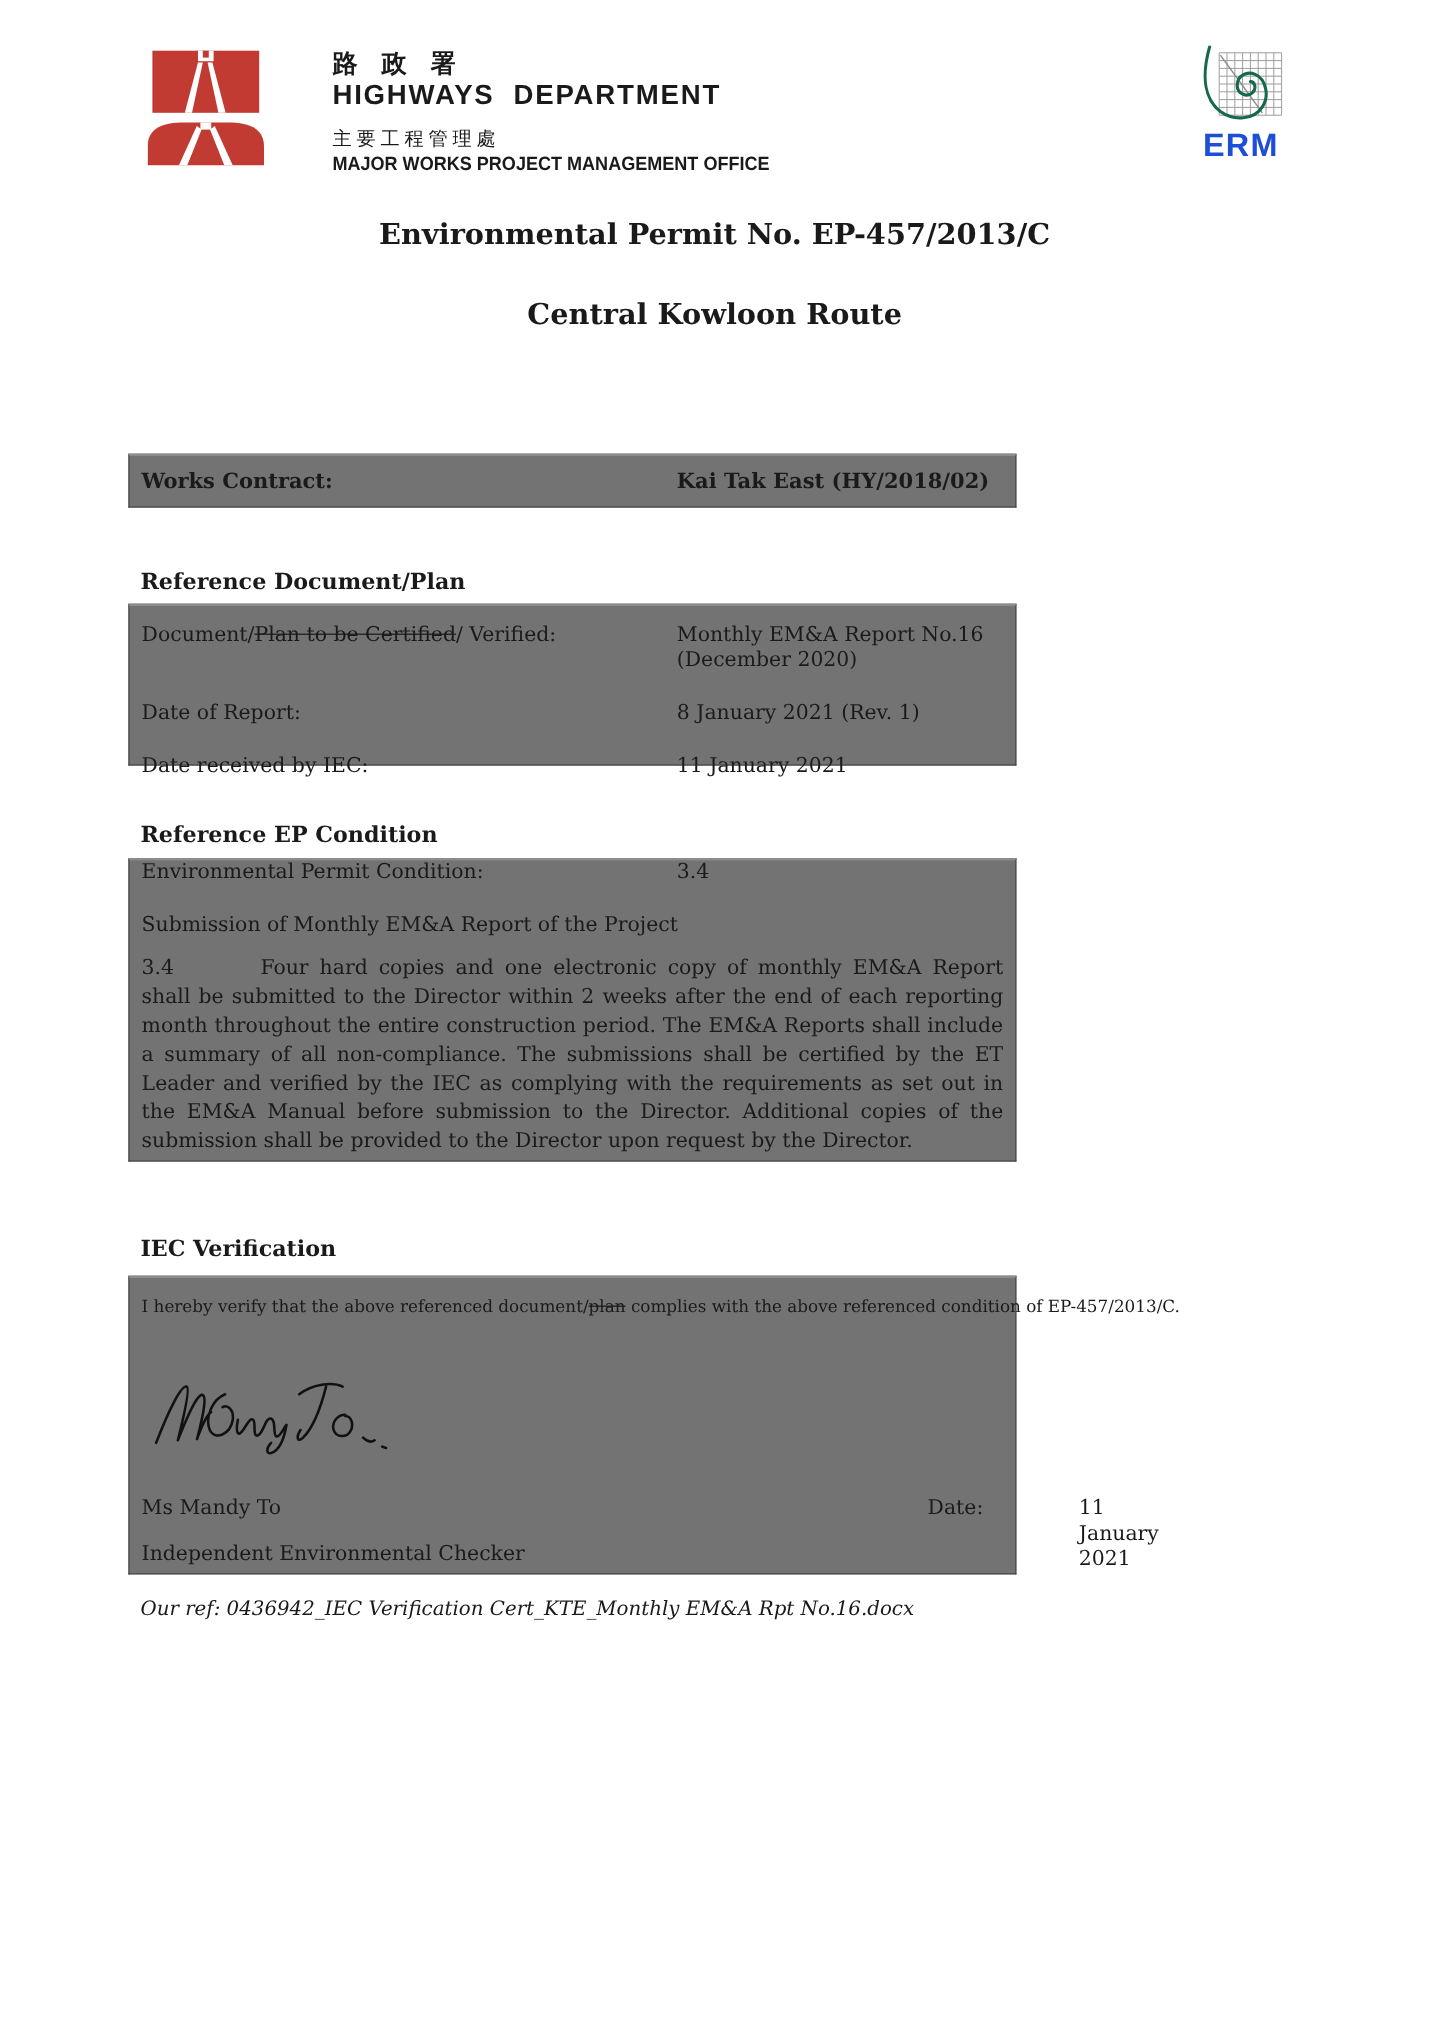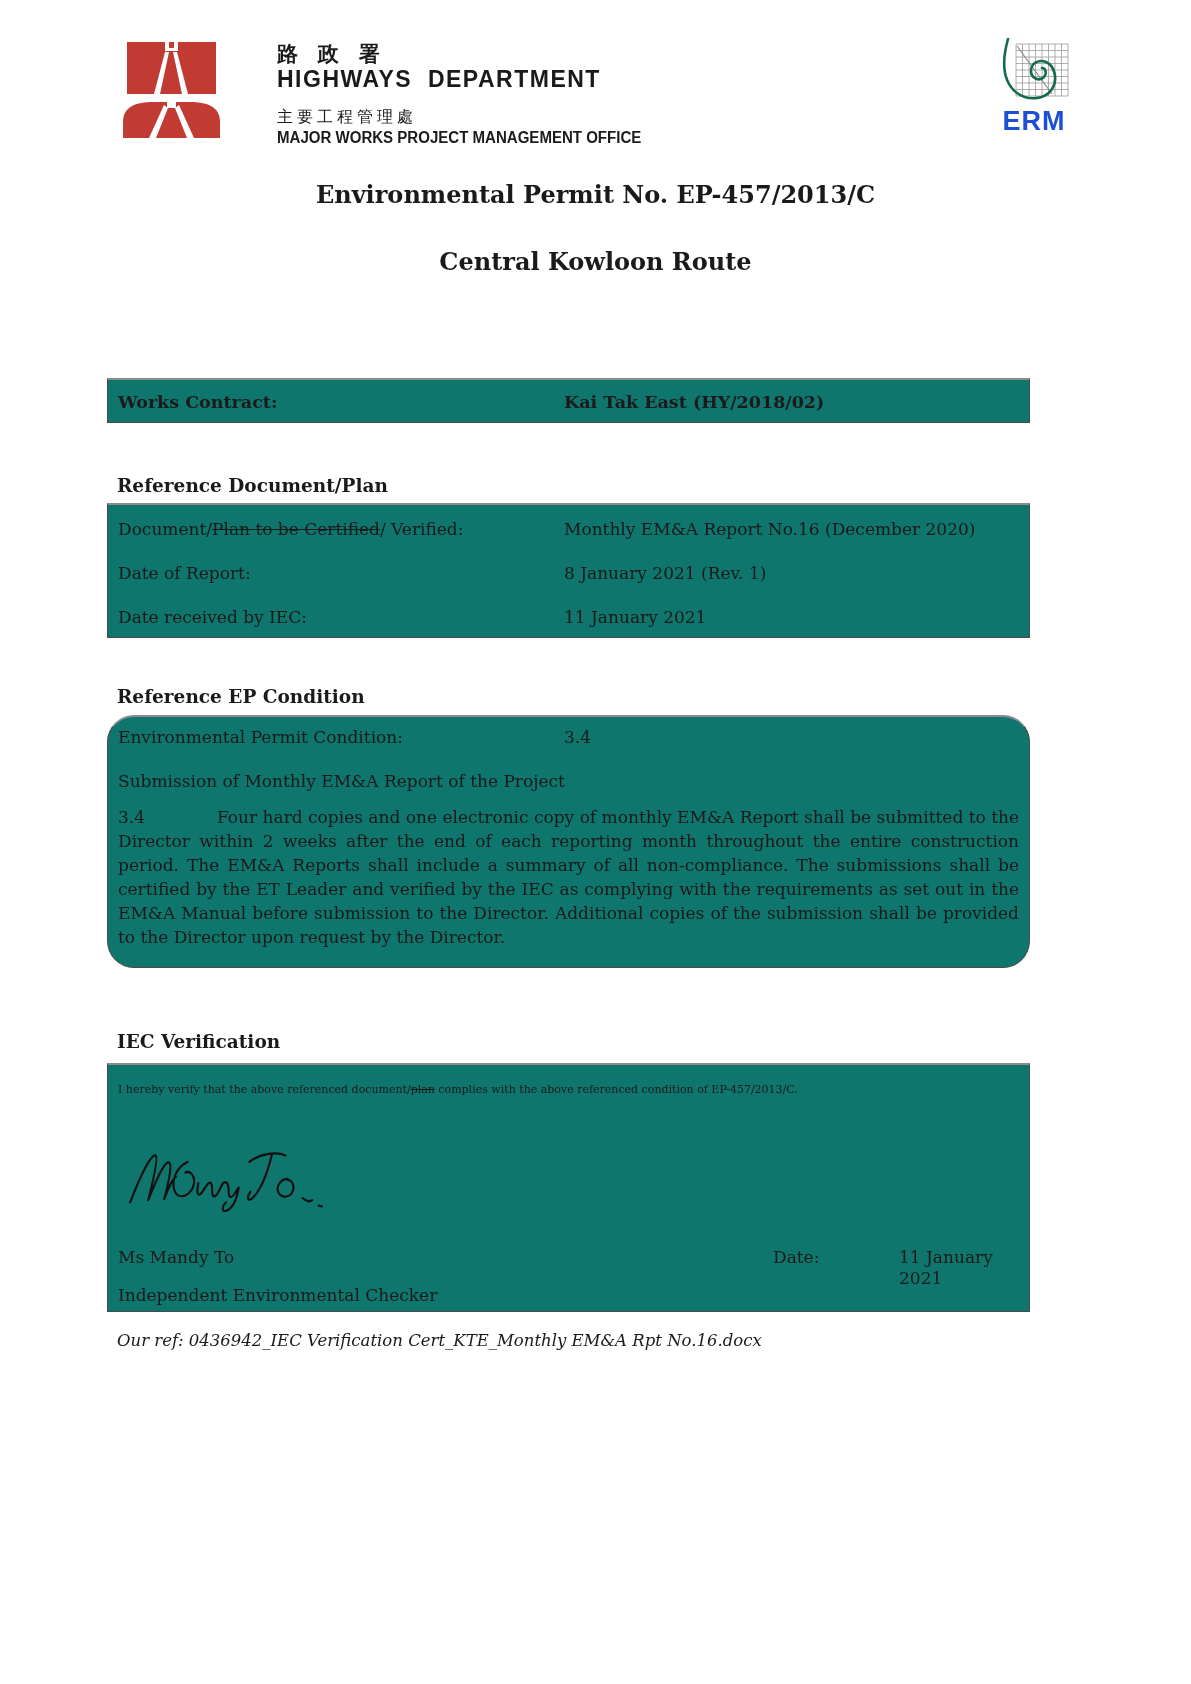--- a/index.html
+++ b/index.html
@@ -13,41 +13,41 @@
   .dept-text{margin-left:13px;padding-top:1px;font-family:"Liberation Sans", sans-serif;line-height:1;}
   .dept-zh{font-size:21px;letter-spacing:7px;font-weight:700;}
   .dept-en{font-size:23px;font-weight:700;letter-spacing:1.5px;margin-top:4px;white-space:pre;}
   .office-zh{font-size:16px;letter-spacing:4px;font-weight:400;margin-top:18px;}
   .office-en{font-size:16px;font-weight:700;margin-top:5px;transform:scaleX(.94);transform-origin:left;white-space:pre;}
   .erm-block{position:absolute;left:996px;top:38px;width:76px;text-align:center;}
   .erm-wordmark{font-family:Liberation Sans, sans-serif;font-weight:700;font-size:27px;color:#1d4ed8;letter-spacing:1px;margin-top:0px;}
   
   .doc-title{position:absolute;left:0;width:1191px;text-align:center;font-weight:700;font-size:24px;}
   
-  .box{position:absolute;left:107px;width:923px;box-sizing:border-box;
-       border:1.4px solid #4a4a4a;border-top:2px solid #8c8c8c;background:#0f766e;}
+  .box{position:absolute;left:107px;width:740px;box-sizing:border-box;
+       border:1.4px solid #4a4a4a;border-top:2px solid #8c8c8c;background:#737373;}
   .row{display:flex;padding:0 10px;font-size:17px;line-height:21px;}
   .row .lbl{width:446px;flex:none;}
   .row .val{flex:1;}
   .section-heading{position:absolute;left:117px;font-size:18.5px;font-weight:700;}
   .strike{text-decoration:line-through;}
   
   .box-works{top:378px;height:45px;padding-top:12px;}
   .box-works .row{font-weight:700;font-size:17.5px;}
   
   .box-refdoc{top:503px;height:135px;padding-top:14px;}
   .box-refdoc .row{margin-bottom:23px;}
   
-  .box-ep{top:715px;height:253px;padding-top:10px;border-radius:27px;}
+  .box-ep{top:715px;height:253px;padding-top:0;}
   .ep-sub{padding:0 10px;font-size:17px;line-height:21px;margin-top:23px;}
   .ep-clause{padding:0 10px;font-size:17px;line-height:24px;margin-top:13px;text-align:justify;}
   .clause-num{display:inline-block;width:99px;}
   
   .box-iec{top:1063px;height:249px;}
-  .iec-statement{position:absolute;top:12px;left:10px;width:903px;font-size:11px;line-height:25px;}
+  .iec-statement{position:absolute;top:12px;left:10px;width:903px;font-size:14px;line-height:25px;}
   .signature{position:absolute;left:16px;top:82px;width:206px;height:66px;}
   .sign-row{position:absolute;top:182px;left:10px;right:10px;display:flex;font-size:17px;line-height:21px;}
   .sign-name{width:655px;flex:none;}
   .sign-date-lbl{width:126px;flex:none;}
   .sign-title-row{position:absolute;top:220px;left:10px;font-size:17px;line-height:21px;}
   
   .our-ref{position:absolute;left:117px;top:1331px;font-style:italic;font-size:16.5px;}
 </style>
 </head>
 <body>

